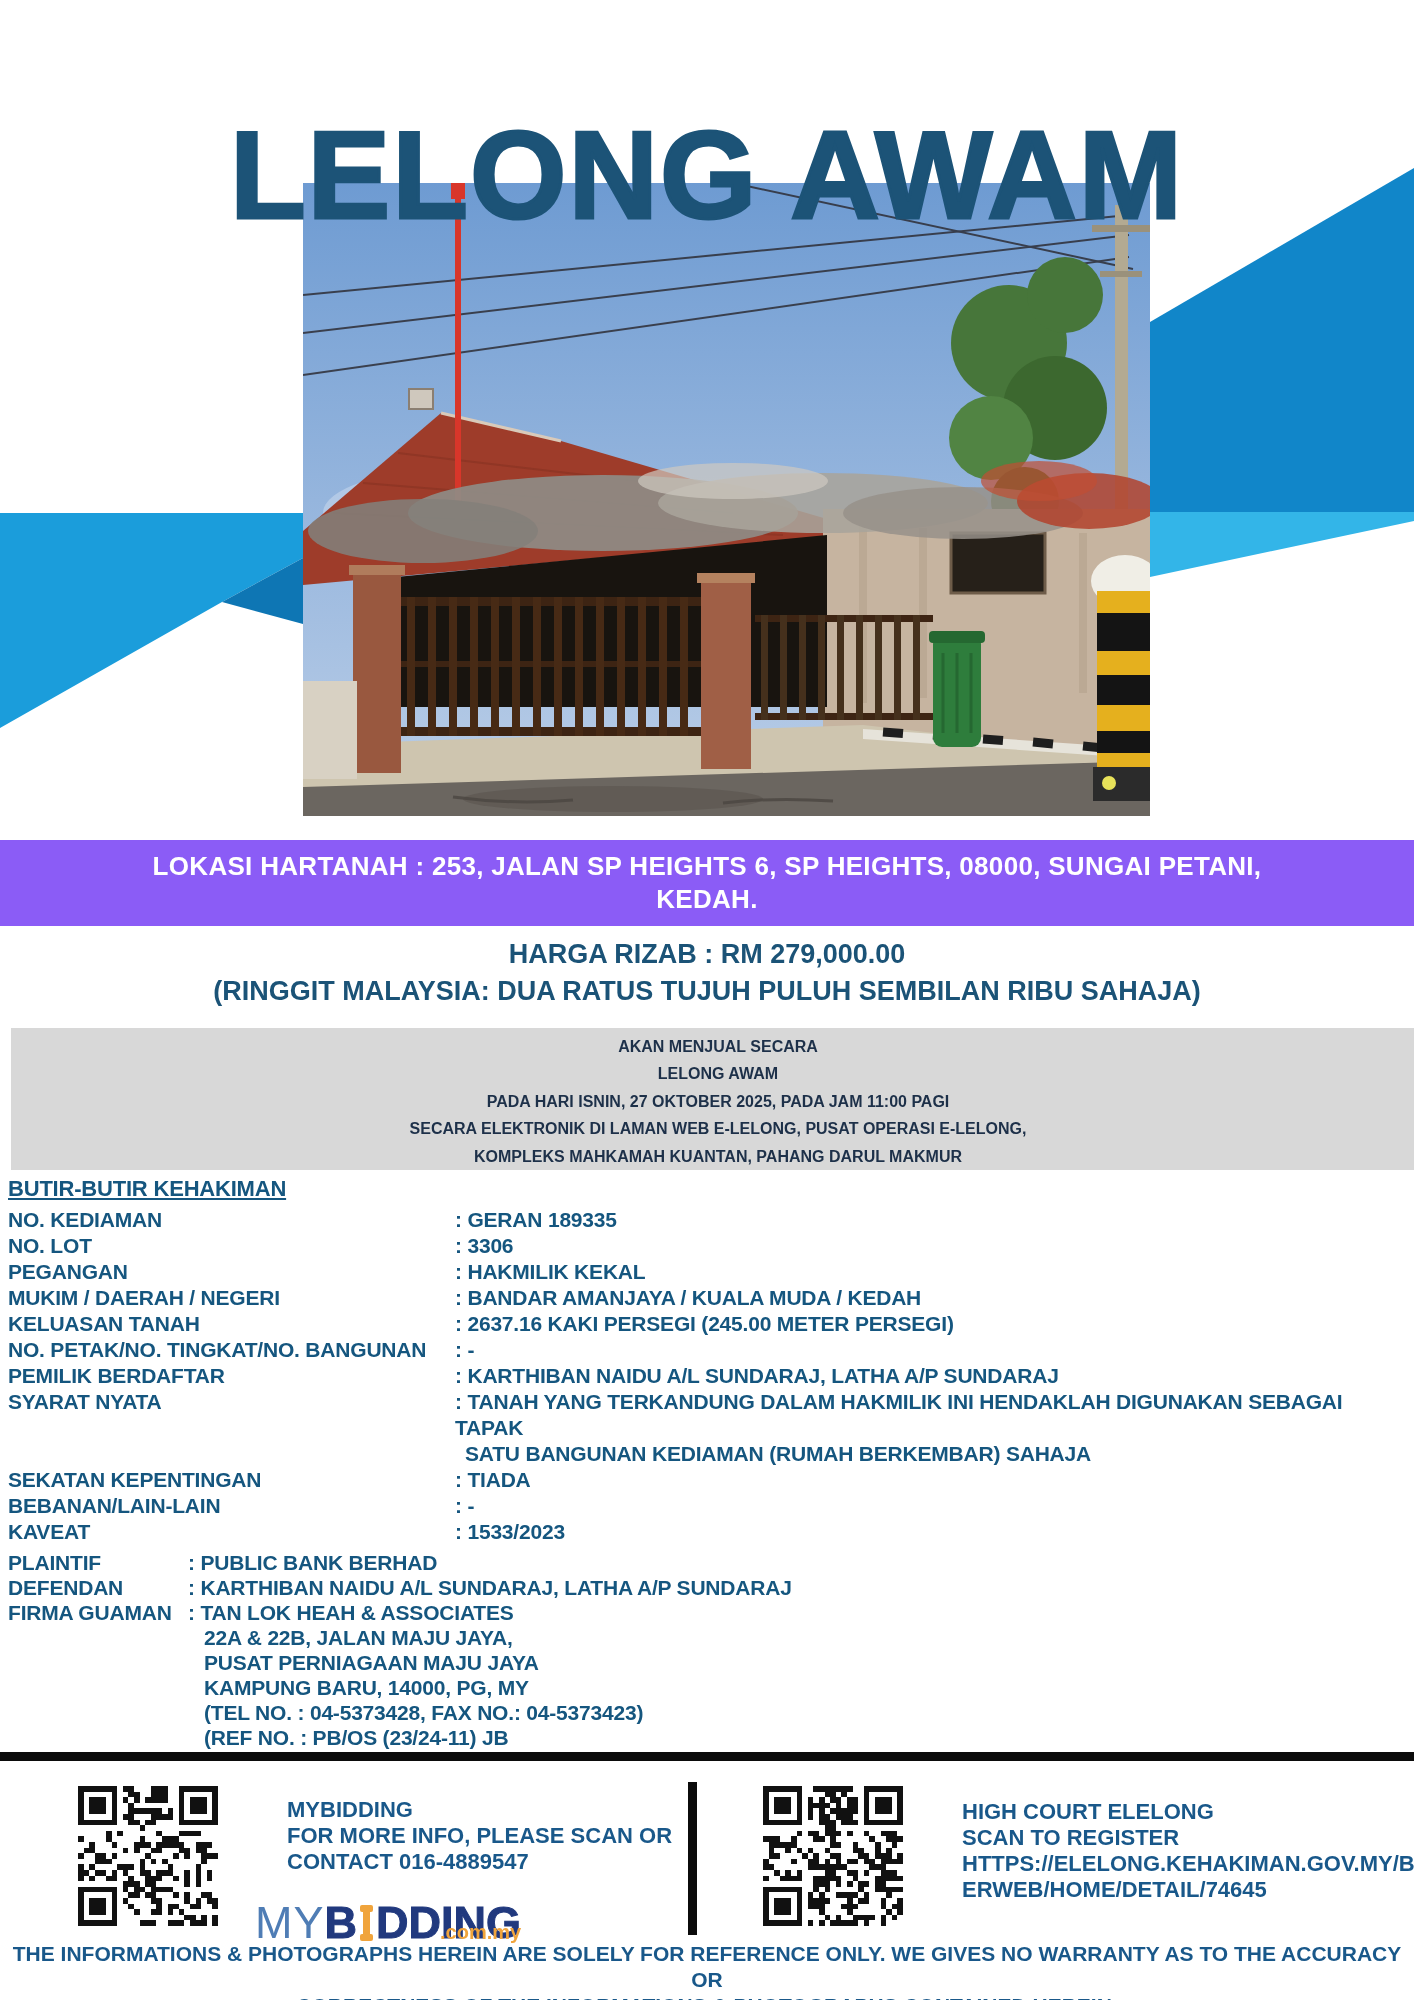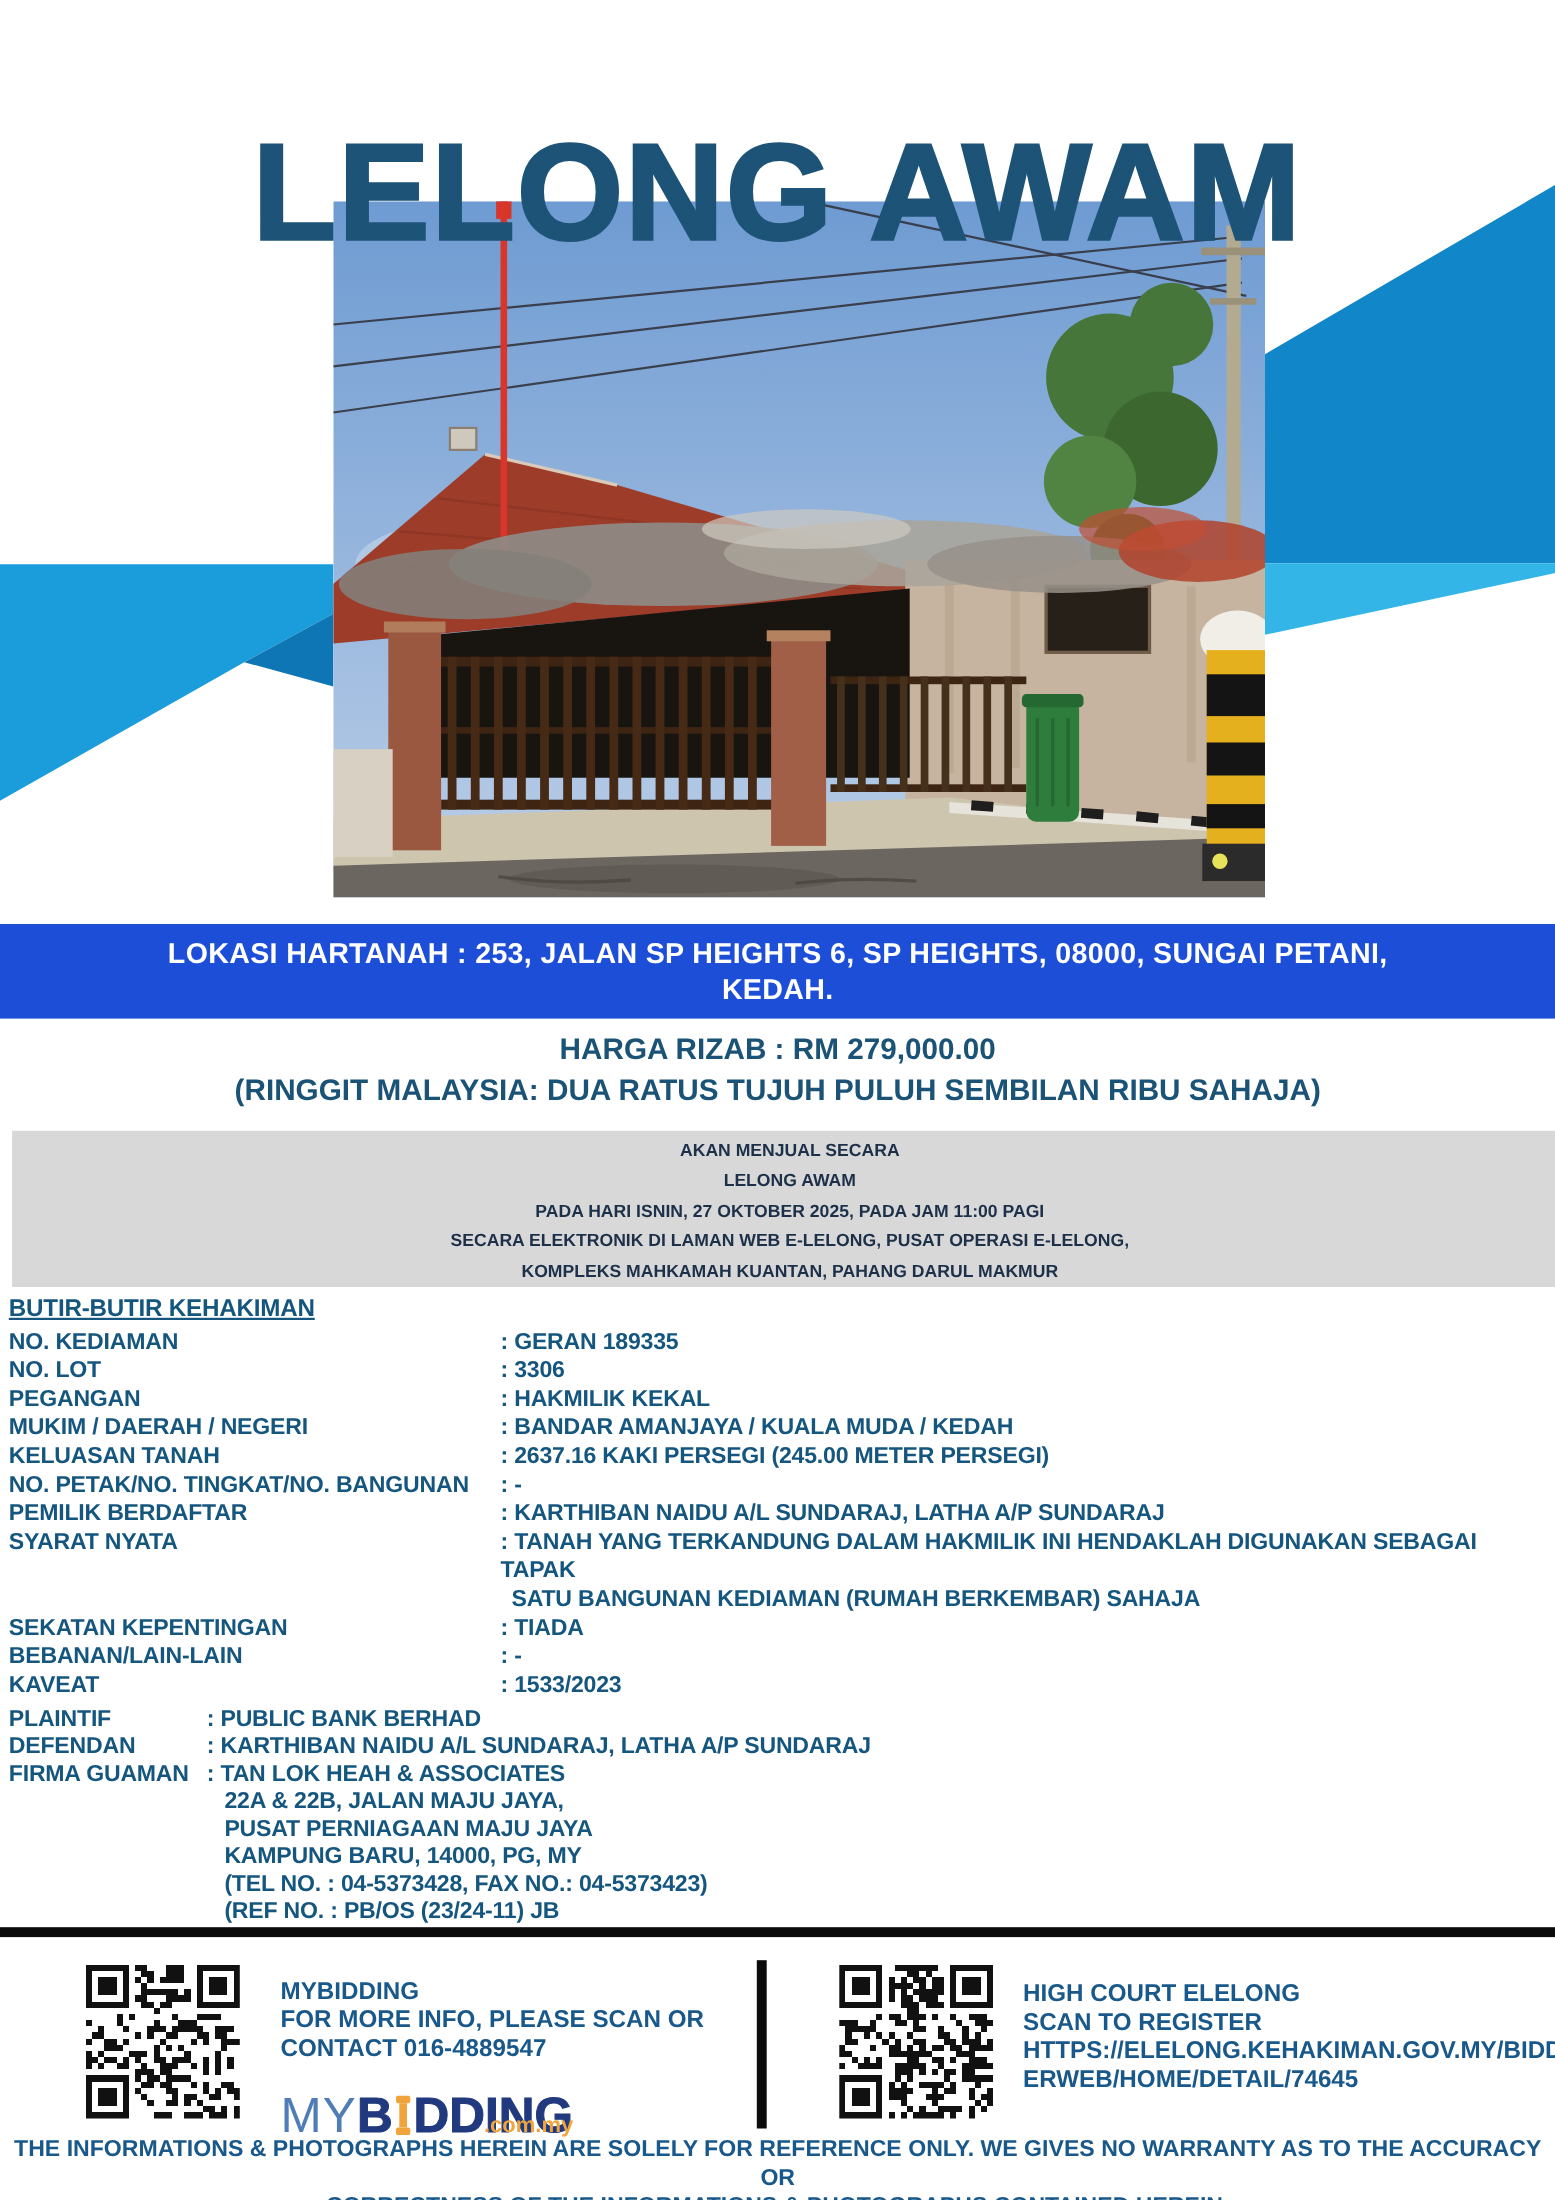--- a/index.html
+++ b/index.html
@@ -3,21 +3,21 @@
 <meta charset="utf-8">
 <style>
   html,body{margin:0;padding:0;}
   body{width:1414px;height:2000px;background:#ffffff;font-family:"Liberation Sans", sans-serif;}
   .poster{position:relative;width:1414px;height:2000px;background:#fff;overflow:hidden;}
   .bg-shapes{position:absolute;left:0;top:0;z-index:0;}
   .title{position:absolute;top:30px;left:0;width:100%;text-align:center;font-size:124px;font-weight:700;
          color:#1C5377;letter-spacing:2px;line-height:1;-webkit-text-stroke:3px #1C5377;z-index:2;}
   .photo{position:absolute;left:303px;top:183px;width:847px;height:633px;z-index:1;}
   .photo svg{display:block;width:100%;height:100%;}
-  .banner{position:absolute;left:0;top:840px;width:100%;height:86px;background:#1d4ed8;color:#ffffff;
+  .banner{position:absolute;left:0;top:840px;width:100%;height:86px;background:#8b5cf6;color:#ffffff;
           display:flex;flex-direction:column;justify-content:center;align-items:center;
           font-weight:700;font-size:26px;line-height:33px;letter-spacing:0.3px;z-index:2;text-align:center;}
   .price{position:absolute;left:0;top:936px;width:100%;text-align:center;color:#1B5377;font-weight:700;
          font-size:27px;line-height:37px;z-index:2;}
   .auction{position:absolute;left:11px;top:1028px;width:100%;height:142px;background:#D8D8D8;color:#1D3049;
            font-weight:700;font-size:16px;line-height:27.5px;display:flex;flex-direction:column;
            justify-content:flex-end;align-items:center;text-align:center;z-index:2;}
   .details{position:absolute;left:8px;top:1176px;width:1398px;color:#15567F;font-weight:700;
            font-size:21px;line-height:26px;z-index:2;letter-spacing:-0.2px;}
   .dheading{text-decoration:underline;font-size:22px;margin-bottom:5px;}
@@ -27,21 +27,21 @@
   .dv2{padding-left:10px;}
   .parties{position:absolute;left:8px;top:1550px;color:#15567F;font-weight:700;font-size:21px;
            line-height:25px;z-index:2;letter-spacing:-0.2px;}
   .prow{display:flex;}
   .plabel{width:180px;flex:0 0 180px;}
   .addr{margin-left:196px;}
   .rule{position:absolute;left:0;top:1752px;width:1414px;height:9px;background:#0B0B0B;z-index:2;}
   .qr{position:absolute;width:140px;height:140px;z-index:2;background:#fff;}
   #qr-left{left:78px;top:1786px;}
   #qr-right{left:763px;top:1786px;}
-  .ftext{position:absolute;color:#19588A;font-weight:700;font-size:22px;line-height:26px;z-index:2;}
+  .ftext{position:absolute;color:#19588A;font-weight:700;font-size:22px;line-height:26px;z-index:2;margin-left:32px;}
   #ftext-left{left:255px;top:1797px;}
   #ftext-right{left:930px;top:1799px;}
   .vdivider{position:absolute;left:688px;top:1782px;width:9px;height:153px;background:#0B0B0B;z-index:2;}
   .logo{position:absolute;left:255px;top:1880px;display:flex;align-items:center;line-height:1;z-index:2;margin-top:20px;}
   .logo-my{font-size:45px;font-weight:400;color:#4F7DB5;letter-spacing:1px;}
   .logo-b,.logo-rest{font-size:45px;font-weight:700;color:#21397E;-webkit-text-stroke:1px #21397E;}
   .logo-gavel{margin:0 2px;display:block;}
   .logo-domain{position:absolute;left:440px;top:1921px;font-size:20px;font-weight:700;color:#F0A43C;z-index:3;}
   .disclaimer{position:absolute;left:0;top:1941px;width:100%;text-align:center;color:#19588A;
               font-weight:700;font-size:21px;line-height:26px;z-index:2;}

